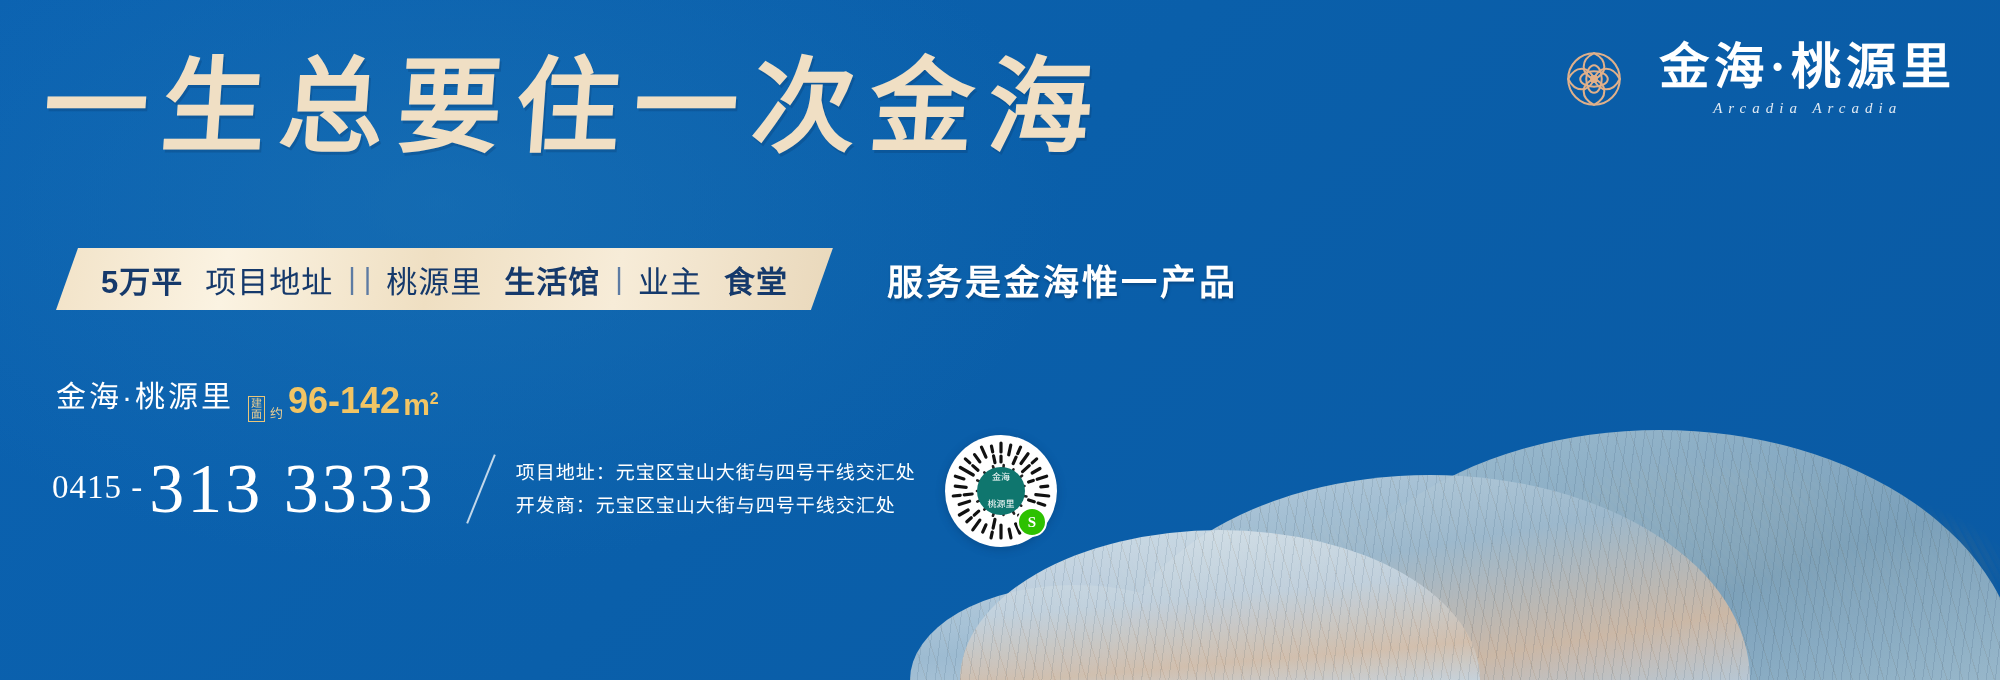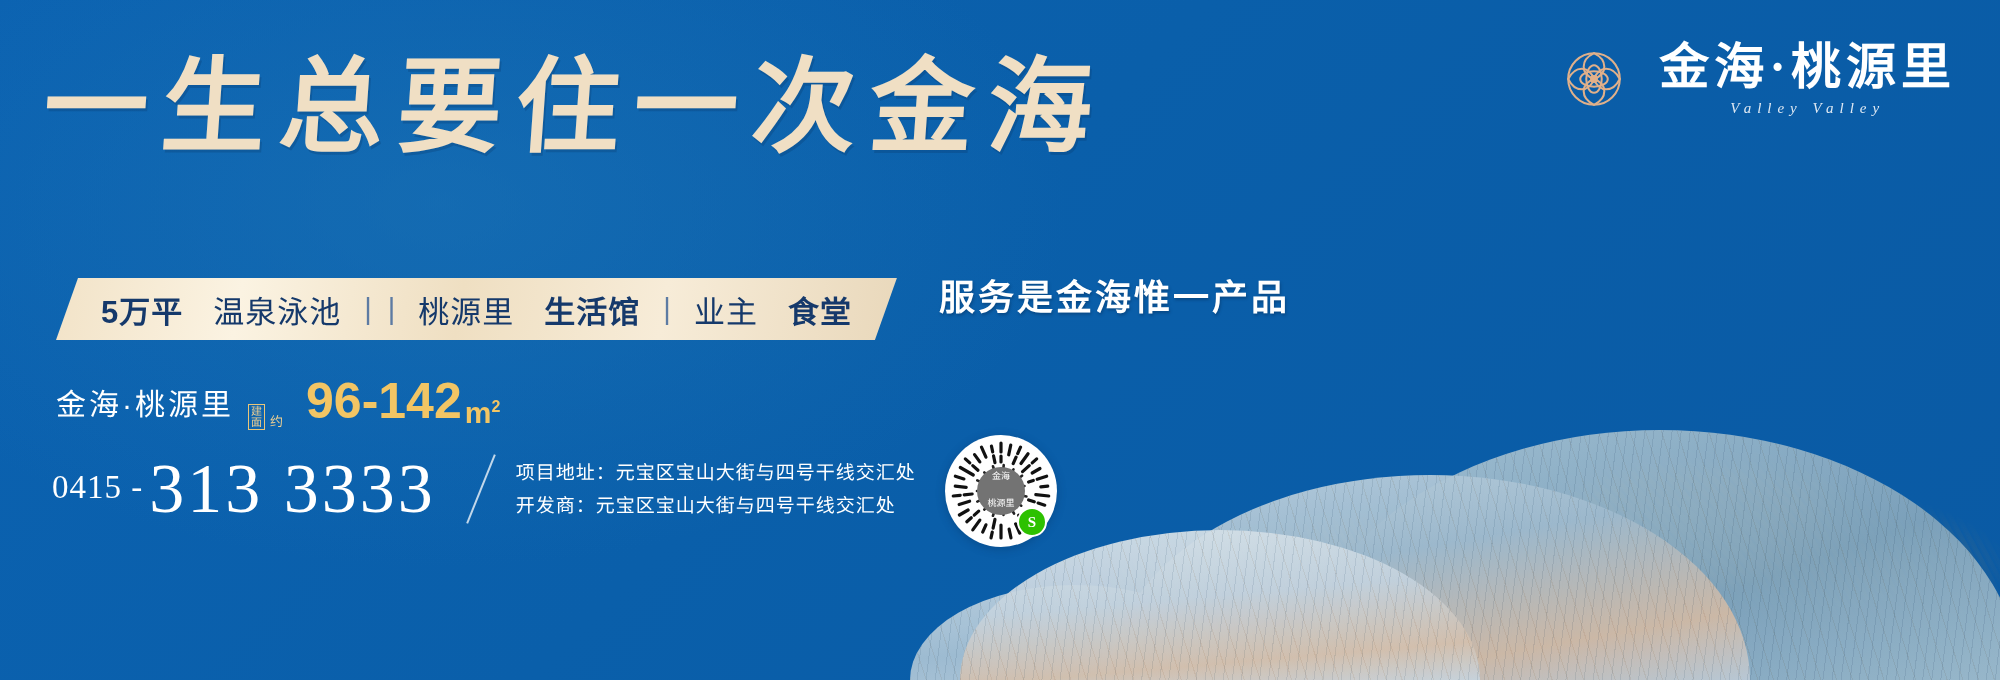--- a/index.html
+++ b/index.html
@@ -163,27 +163,26 @@
     left: 56px;
     top: 248px;
     display: flex;
     align-items: center;
     gap: 34px;
   }
   .ribbon {
     position: relative;
     display: flex;
     align-items: center;
-    gap: 8px;
+    gap: 0;
     height: 62px;
     padding: 0 34px;
     background: linear-gradient(100deg, #f2e3c8 0%, #fbf3e2 22%, #efdfc2 48%, #f7ecd8 72%, #e9d8bb 100%);
     clip-path: polygon(22px 0, 100% 0, calc(100% - 22px) 100%, 0 100%);
     box-shadow: 0 2px 7px rgba(4,40,80,0.25);
-    margin-top: 30px;
   }
   .ribbon-item {
     color: #15396b;
     font-size: 31px;
     letter-spacing: 1px;
     white-space: nowrap;
     padding: 0 11px;
   }
   .ribbon-item.bold { font-weight: 700; }
   .ribbon-sep {
@@ -191,21 +190,21 @@
     font-size: 29px;
     padding: 0 4px;
     font-weight: 300;
   }
   .service-line {
     color: #ffffff;
     font-size: 36px;
     font-weight: 700;
     letter-spacing: 3px;
     white-space: nowrap;
-    margin-left: 8px;
+    margin-left: 20px;
     text-shadow: 1px 2px 3px rgba(4,40,80,0.4);
   }
 
   
   .product-line {
     position: absolute;
     left: 56px;
     top: 372px;
     display: flex;
     align-items: baseline;
@@ -231,24 +230,24 @@
     letter-spacing: 0;
   }
   .area-about {
     font-size: 13px;
     color: #f0d091;
     letter-spacing: 0;
     margin-left: 2px;
   }
   .area-num {
     color: #f2c564;
-    font-size: 50px;
+    font-size: 36px;
     font-weight: 700;
     letter-spacing: 0;
-    margin-left: 20px;
+    margin-left: 2px;
   }
   .area-unit {
     color: #f2c564;
     font-size: 30px;
     font-weight: 700;
     letter-spacing: 0;
   }
   .area-unit sup { font-size: 16px; }
   .product-tail { margin-left: 4px; }
 
@@ -303,28 +302,27 @@
   }
   .qr-ring { position: absolute; inset: 0; }
   .qr-core {
     position: absolute;
     left: 50%;
     top: 50%;
     transform: translate(-50%, -50%);
     width: 48px;
     height: 48px;
     border-radius: 50%;
-    background: #737373;
+    background: #0f766e;
     color: #ffffff;
     display: flex;
     flex-direction: column;
     align-items: center;
     justify-content: center;
     gap: 17px;
-    font-family: Liberation Mono, monospace;
   }
   .qr-core-text { font-size: 9px; letter-spacing: 0; line-height: 1.1; }
   .qr-wechat {
     position: absolute;
     right: 10px;
     bottom: 10px;
     width: 26px;
     height: 26px;
     border-radius: 50%;
     background: #2dc100;
@@ -368,30 +366,30 @@
         <path d="M50 80 C34 72 34 56 50 50 C66 56 66 72 50 80 Z"></path>
         <path d="M20 50 C28 34 44 34 50 50 C44 66 28 66 20 50 Z"></path>
         <path d="M80 50 C72 66 56 66 50 50 C56 34 72 34 80 50 Z"></path>
         <ellipse cx="50" cy="50" rx="16" ry="9"></ellipse>
         <ellipse cx="50" cy="50" rx="9" ry="16"></ellipse>
         <circle cx="50" cy="50" r="3.4" fill="#e0b08a"></circle>
       </g>
     </svg>
     <div class="logo-text-wrap">
       <div class="logo-cn">金海·桃源里</div>
-      <div class="logo-en">Valley Valley</div>
+      <div class="logo-en">Arcadia Arcadia</div>
     </div>
   </div>
 
   <div class="headline">一生总要住一次金海</div>
 
   <div class="feature-row">
     <div class="ribbon">
       <span class="ribbon-item bold">5万平</span>
-      <span class="ribbon-item">温泉泳池</span>
+      <span class="ribbon-item">项目地址</span>
       <span class="ribbon-sep">|</span>
       <span class="ribbon-sep">|</span>
       <span class="ribbon-item">桃源里</span>
       <span class="ribbon-item bold">生活馆</span>
       <span class="ribbon-sep">|</span>
       <span class="ribbon-item">业主</span>
       <span class="ribbon-item bold">食堂</span>
     </div>
     <div class="service-line">服务是金海惟一产品</div>
   </div>

